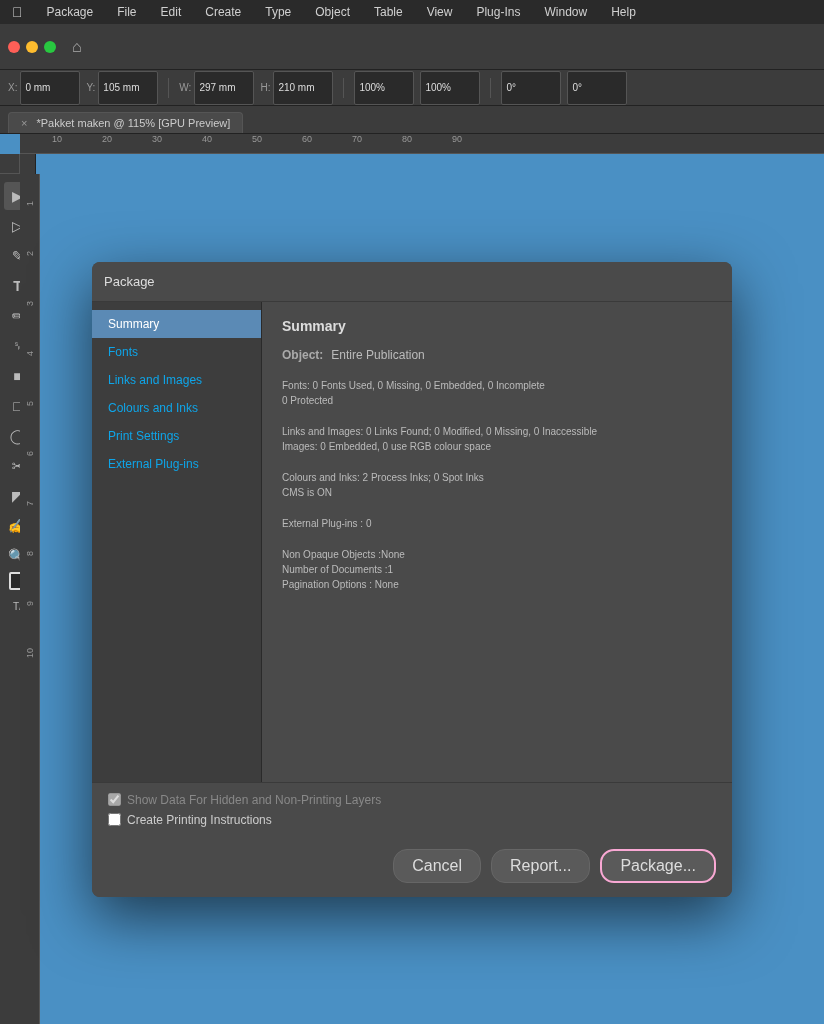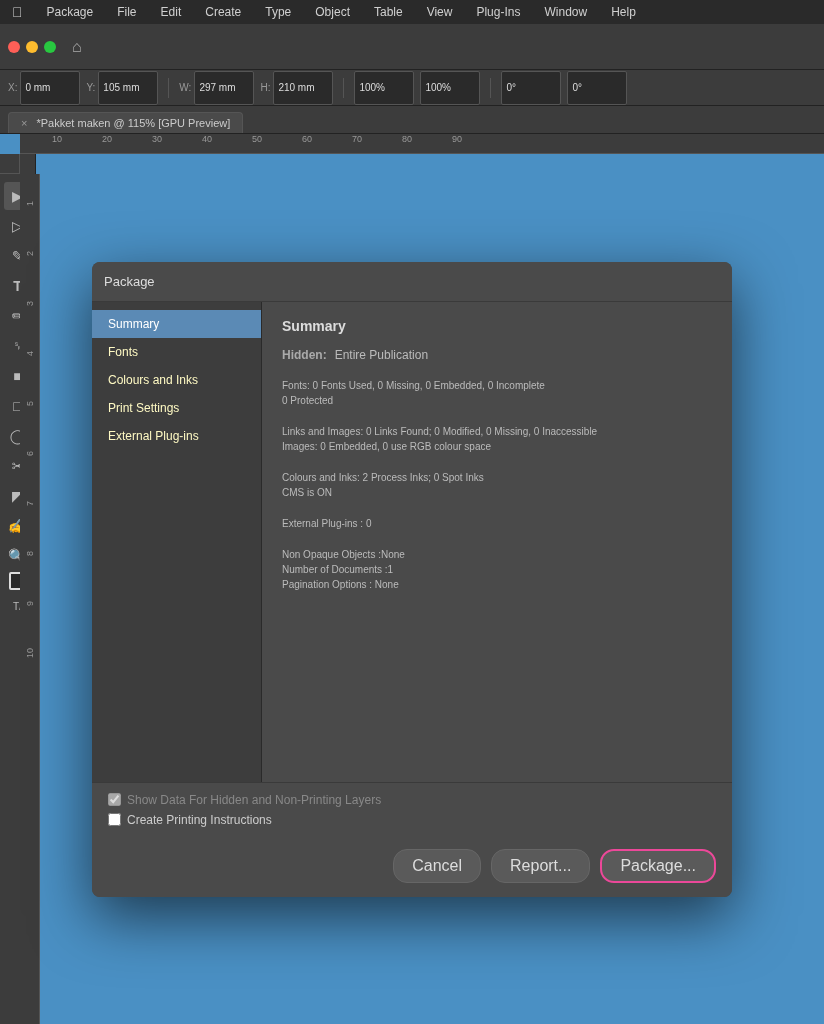--- a/index.html
+++ b/index.html
@@ -193,21 +193,21 @@
     .dialog-sidebar {
       width: 170px;
       background: #3d3d3d;
       border-right: 1px solid #2a2a2a;
       padding: 8px 0;
       flex-shrink: 0;
     }
     .sidebar-item {
       padding: 7px 16px;
       font-size: 12px;
-      color: #fef9c3;
+      color: #0ea5e9;
       cursor: pointer;
     }
     .sidebar-item.active {
       background: #5b8ab5;
       color: #fff;
     }
     .dialog-content {
       flex: 1;
       padding: 16px 20px;
       overflow-y: auto;
@@ -267,21 +267,21 @@
     .btn {
       padding: 6px 18px;
       border-radius: 14px;
       font-size: 16px;
       cursor: pointer;
       border: 1px solid #666;
       background: #5a5a5a;
       color: #ddd;
     }
     .btn-primary {
-      border: 2px solid #ec4899;
+      border: 2px solid #f9a8d4;
       background: #5a5a5a;
       color: #ddd;
     }
 
     
     .ruler-ticks {
       display: flex;
       gap: 0;
       position: absolute;
       left: 30px;
@@ -430,30 +430,31 @@
 
       <div class="dialog-title-bar">
         <span>Package</span>
       </div>
 
       <div class="dialog-body">
 
         <div class="dialog-sidebar">
           <div class="sidebar-item active">Summary</div>
           <div class="sidebar-item">Fonts</div>
+          <div class="sidebar-item">Links and Images</div>
           <div class="sidebar-item">Colours and Inks</div>
           <div class="sidebar-item">Print Settings</div>
           <div class="sidebar-item">External Plug-ins</div>
         </div>
 
         <div class="dialog-content">
           <div class="content-title">Summary</div>
 
           <div class="scope-row">
-            <span class="scope-label">Hidden:</span>
+            <span class="scope-label">Object:</span>
             <span>Entire Publication</span>
           </div>
 
           <div class="info-block">
             Fonts: 0 Fonts Used, 0 Missing, 0 Embedded, 0 Incomplete<br>0 Protected
           </div>
 
           <div class="info-block">
             Links and Images: 0 Links Found; 0 Modified, 0 Missing, 0 Inaccessible<br>Images: 0 Embedded, 0 use RGB colour space
           </div>

